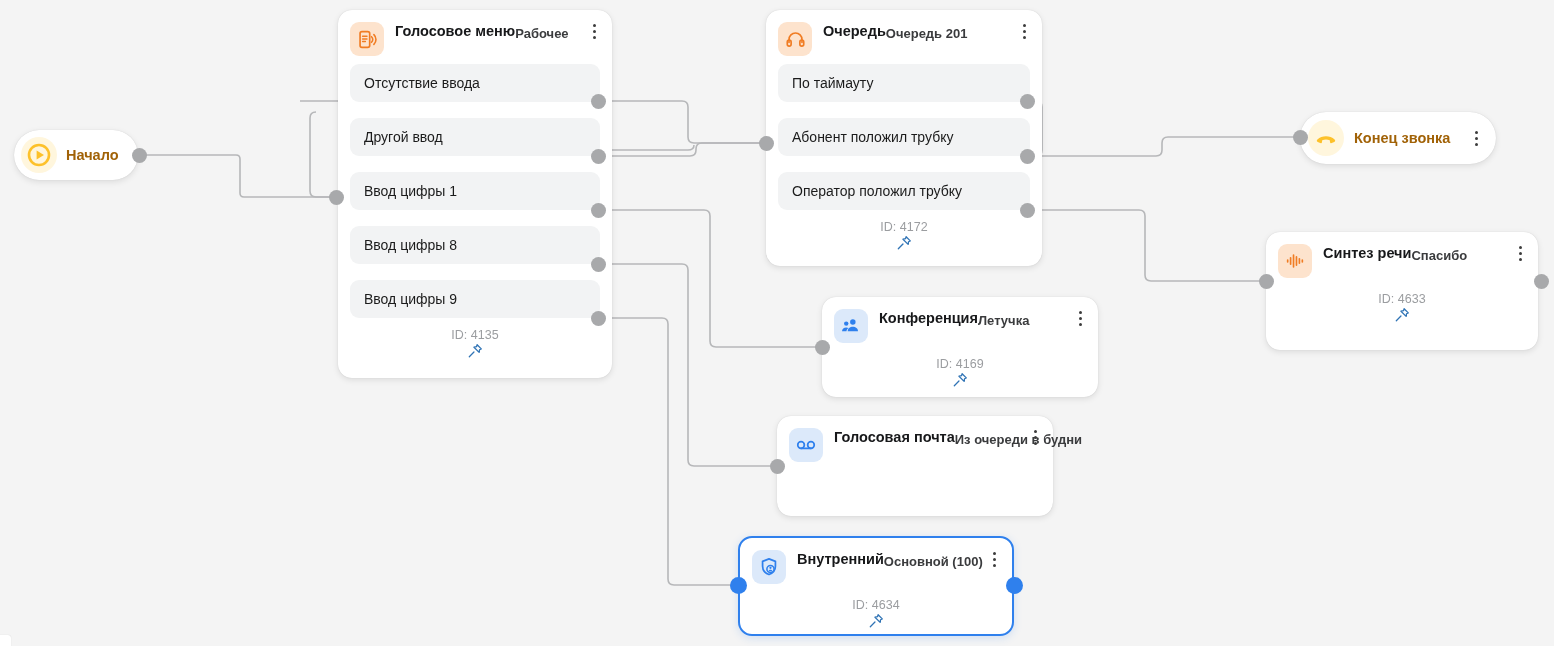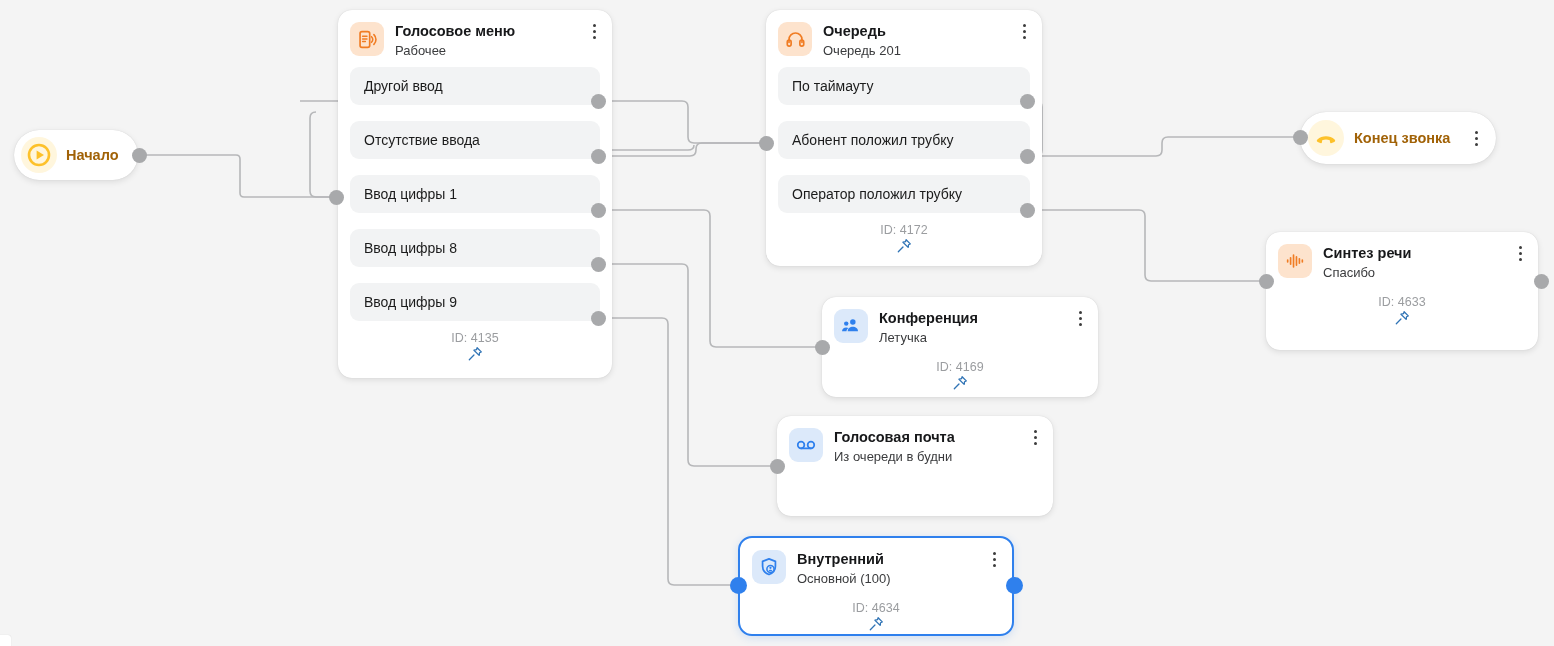--- a/index.html
+++ b/index.html
@@ -60,28 +60,28 @@
   }
   .head-icon {
     width: 34px; height: 34px;
     border-radius: 9px;
     display: flex; align-items: center; justify-content: center;
     flex: 0 0 auto;
     margin-right: 11px;
   }
   .head-icon.orange { background: #fde3cd; }
   .head-icon.blue   { background: #dce9fa; }
-  .head-text { display: flex; flex-direction: column; justify-content: center; min-height: 34px; padding-top: 1px;}
+  .head-text { display: flex; justify-content: center; min-height: 34px; padding-top: 1px;}
   .head-title {
     font-size: 14.5px; font-weight: bold; color: #17181a;
     line-height: 17px; white-space: nowrap;
   }
   .head-sub {
     font-size: 13px; color: #3a3b3d; line-height: 17px;
-    margin-top: 2px; white-space: nowrap;
+    margin-top: 2px; white-space: nowrap; font-weight: bold;
   }
   .kebab {
     position: absolute;
     right: 10px; top: 12px;
     width: 16px; height: 18px;
     display: flex; flex-direction: column;
     align-items: center; justify-content: center;
     gap: 3px;
     cursor: pointer;
   }
@@ -180,22 +180,22 @@
         <span class="head-title">Голосовое меню</span>
         <span class="head-sub">Рабочее</span>
       </span>
       <span class="kebab">
           <i></i>
           <i></i>
           <i></i>
         </span>
     </div>
     <div class="rows">
+      <div class="row">Отсутствие ввода</div>
       <div class="row">Другой ввод</div>
-      <div class="row">Отсутствие ввода</div>
       <div class="row">Ввод цифры 1</div>
       <div class="row">Ввод цифры 8</div>
       <div class="row">Ввод цифры 9</div>
     </div>
     <div class="node-foot" style="margin-top:-8px;text-align:center;">
       <span class="node-id">ID: 4135</span>
       <span class="pin">
         <svg width="18" height="18" viewBox="0 0 24 24">
           <path d="M14.8 3.6l5.6 5.6-2.3 1.1-.6 3.5-6.9-6.9 3.4-.6z" fill="none" stroke="#2f73b5" stroke-width="1.7" stroke-linejoin="round"></path>
           <path d="M10.6 13.4L4.4 19.6" stroke="#2f73b5" stroke-width="1.7" stroke-linecap="round"></path>

